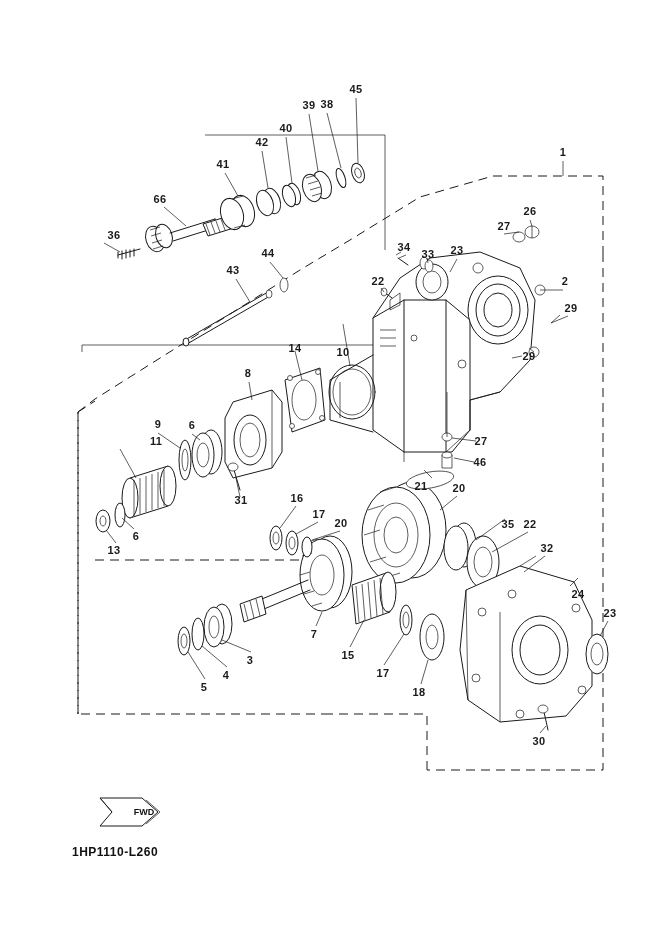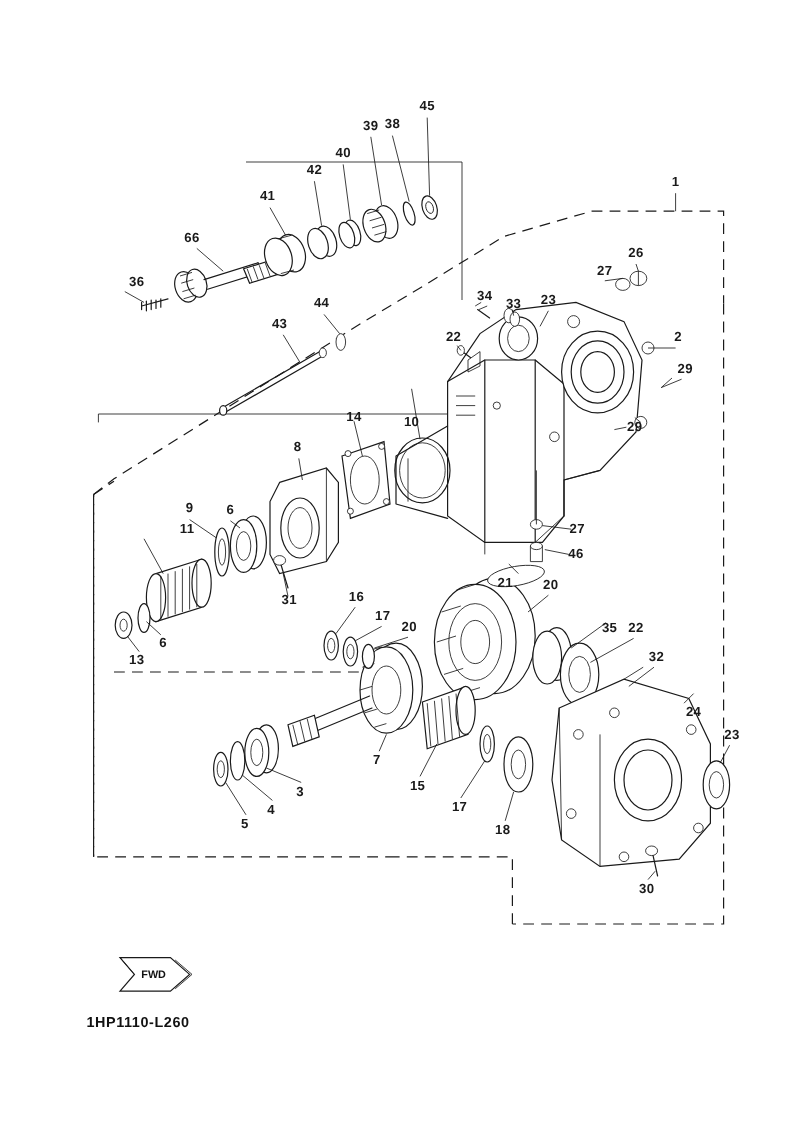--- a/index.html
+++ b/index.html
@@ -445,16 +445,16 @@
   <div class="callout" style="left:610px; top:613px;">23</div>
   <div class="callout" style="left:314px; top:634px;">7</div>
   <div class="callout" style="left:348px; top:655px;">15</div>
   <div class="callout" style="left:383px; top:673px;">17</div>
   <div class="callout" style="left:419px; top:692px;">18</div>
   <div class="callout" style="left:250px; top:660px;">3</div>
   <div class="callout" style="left:226px; top:675px;">4</div>
   <div class="callout" style="left:204px; top:687px;">5</div>
   <div class="callout" style="left:539px; top:741px;">30</div>
 
-  <div class="fwd-label" style="left:128px; top:812px;">FWD</div>
+  <div class="fwd-label" style="left:144px; top:812px;">FWD</div>
 
   <div class="part-number">1HP1110-L260</div>
 </div>
 
 </body></html>

